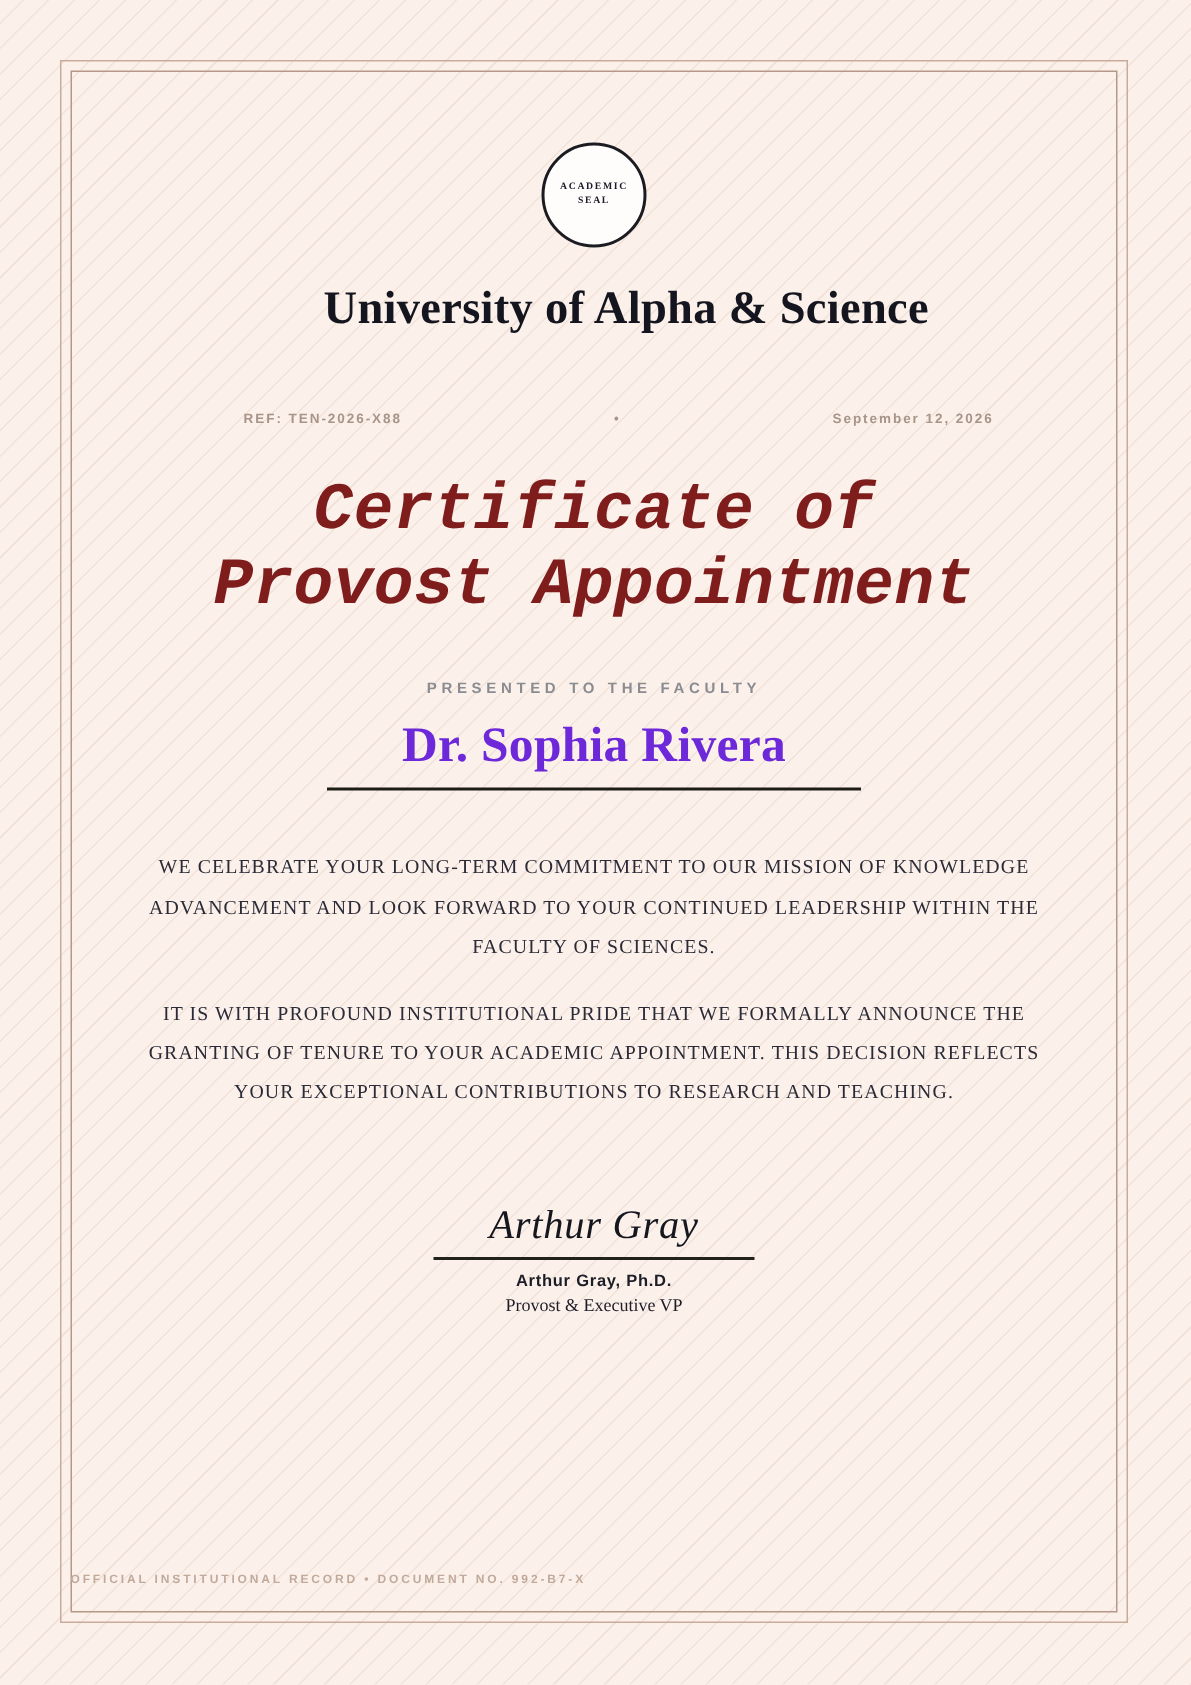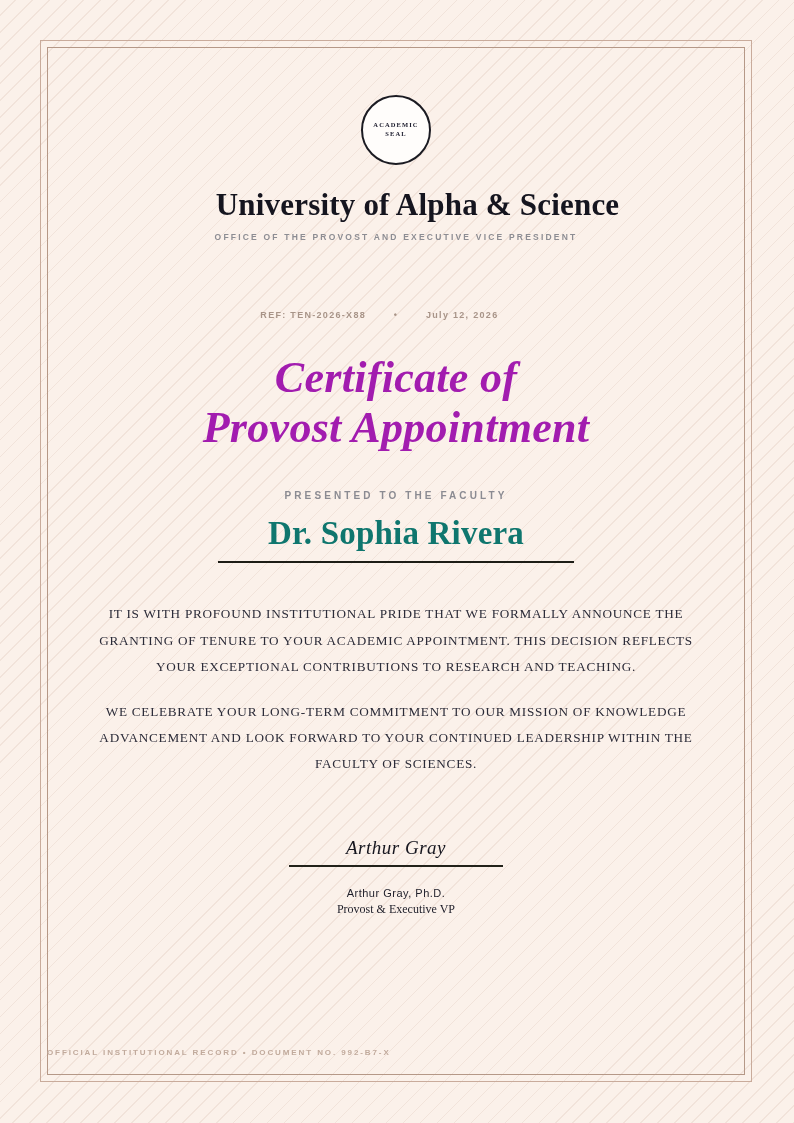--- a/index.html
+++ b/index.html
@@ -97,63 +97,64 @@
     font-family: "Liberation Sans", sans-serif;
     font-size: 8.5px;
     font-weight: 700;
     letter-spacing: 2.2px;
     color: #8d8d93;
     text-transform: uppercase;
   }
 
   
   .meta-row {
-    margin-top: 68px;
+    margin-top: 51px;
     display: flex;
-    justify-content: center;
+    justify-content: space-between;
     align-items: center;
     gap: 0px;
     font-family: "Liberation Sans", sans-serif;
     font-size: 9px;
     font-weight: 700;
     letter-spacing: 1.3px;
     color: #a89488;
+    padding-left: 31px;
   }
   .meta-ref   { width: 190px; text-align: right; }
   .meta-dot   { width: 60px; text-align: center; font-size: 9px; }
   .meta-date  { width: 190px; text-align: left; }
 
   
   .title {
     margin-top: 33px;
-    font-family: Liberation Serif, serif;
+    font-family: Liberation Mono, monospace;
     font-weight: 700;
     font-style: italic;
     font-size: 44px;
     line-height: 1.13;
-    color: #a21caf;
+    color: #7f1d1d;
     letter-spacing: 0.3px;
   }
 
   
   .presented {
     margin-top: 38px;
     font-family: "Liberation Sans", sans-serif;
     font-size: 10px;
     font-weight: 700;
     letter-spacing: 3.1px;
     color: #8b8b92;
     text-transform: uppercase;
   }
   .recipient {
     margin-top: 14px;
     font-family: "Liberation Serif", serif;
     font-weight: 700;
     font-size: 33px;
-    color: #0f766e;
+    color: #6d28d9;
     letter-spacing: 0.2px;
   }
   .recipient-rule {
     width: 356px;
     height: 2px;
     background: #1d1d16;
     margin: 9px auto 0 auto;
   }
 
   
@@ -173,35 +174,35 @@
   }
   .body-para + .body-para { margin-top: 19px; }
 
   
   .sig-block {
     margin-top: 60px;
   }
   .sig-name {
     font-family: "Liberation Serif", serif;
     font-style: italic;
-    font-size: 19px;
+    font-size: 27px;
     color: #16161f;
     letter-spacing: 0.5px;
   }
   .sig-rule {
     width: 214px;
     height: 1.6px;
     background: #22221a;
     margin: 6px auto 0 auto;
   }
   .sig-title {
-    margin-top: 20px;
+    margin-top: 8px;
     font-family: "Liberation Sans", sans-serif;
     font-size: 11px;
-    font-weight: 400;
+    font-weight: 700;
     letter-spacing: 0.5px;
     color: #1d1d28;
   }
   .sig-role {
     margin-top: 3px;
     font-family: "Liberation Serif", serif;
     font-size: 12px;
     color: #1d1d28;
   }
 
@@ -230,40 +231,39 @@
 <div class="content">
 
   <div class="seal-wrap">
     <div class="seal">
       <div class="seal-line">Academic</div>
       <div class="seal-line">Seal</div>
     </div>
   </div>
 
   <div class="institution">University of Alpha &amp; Science</div>
-  <div class="office">Office of the Provost and Executive Vice President</div>
 
   <div class="meta-row">
     <div class="meta-ref">REF: TEN-2026-X88</div>
     <div class="meta-dot">•</div>
-    <div class="meta-date">July 12, 2026</div>
+    <div class="meta-date">September 12, 2026</div>
   </div>
 
   <div class="title">
     <div>Certificate of</div>
     <div>Provost Appointment</div>
   </div>
 
   <div class="presented">Presented to the Faculty</div>
   <div class="recipient">Dr. Sophia Rivera</div>
   <div class="recipient-rule"></div>
 
   <div class="body-block">
+    <p class="body-para">We celebrate your long-term commitment to our mission of knowledge advancement and look forward to your continued leadership within the faculty of sciences.</p>
     <p class="body-para">It is with profound institutional pride that we formally announce the granting of tenure to your academic appointment. This decision reflects your exceptional contributions to research and teaching.</p>
-    <p class="body-para">We celebrate your long-term commitment to our mission of knowledge advancement and look forward to your continued leadership within the faculty of sciences.</p>
   </div>
 
   <div class="sig-block">
     <div class="sig-name">Arthur Gray</div>
     <div class="sig-rule"></div>
     <div class="sig-title">Arthur Gray, Ph.D.</div>
     <div class="sig-role">Provost &amp; Executive VP</div>
   </div>
 
   <div class="footer">Official Institutional Record • Document No. 992-B7-X</div>

